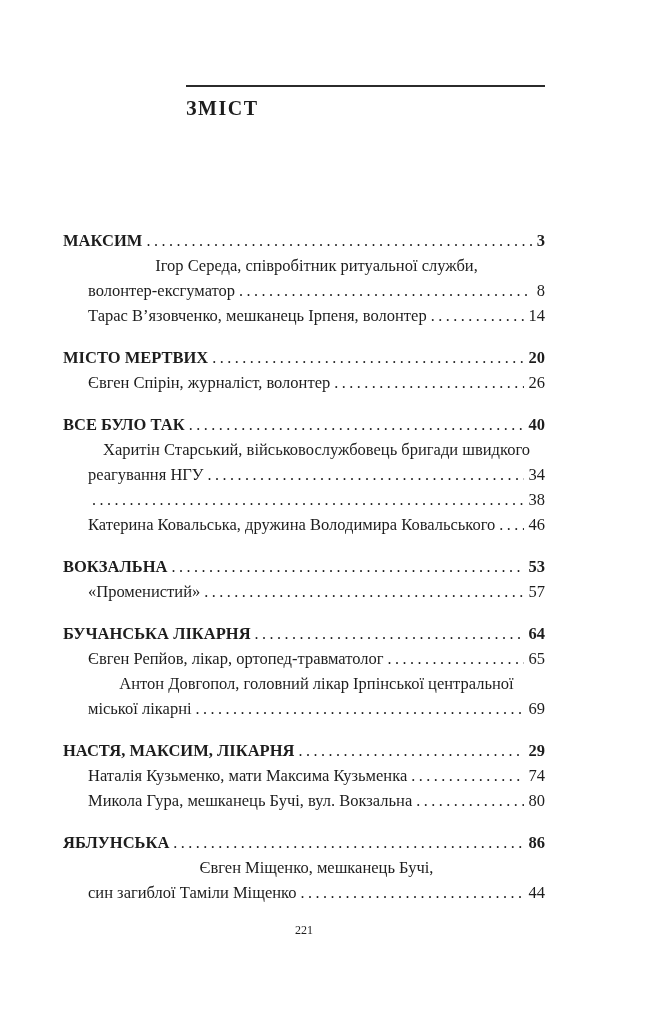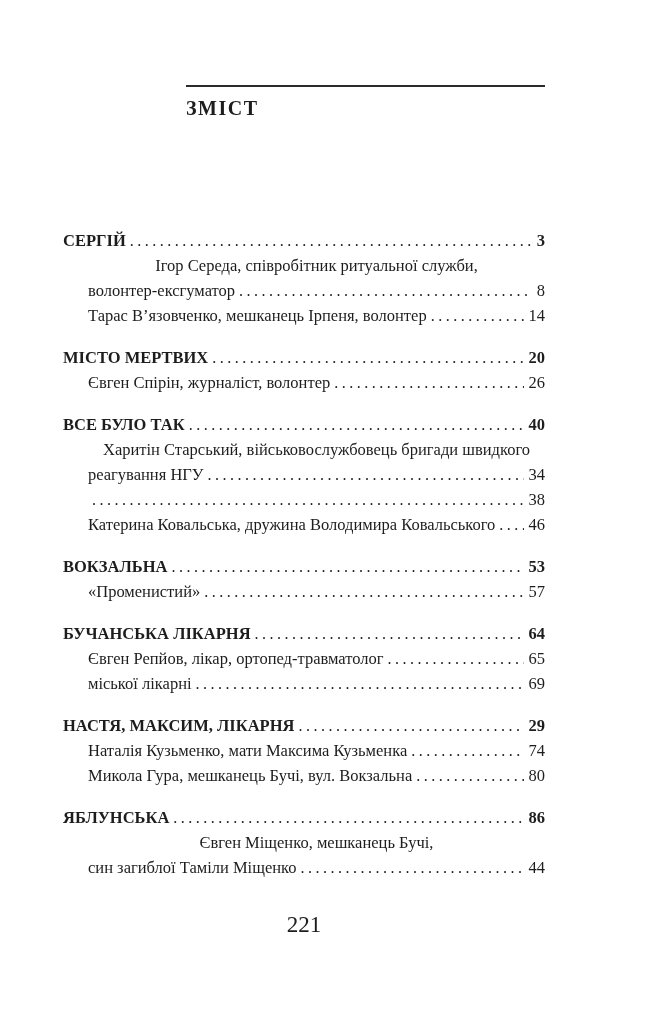--- a/index.html
+++ b/index.html
@@ -75,35 +75,35 @@
     flex: 0 0 auto;
     padding-left: 3px;
     text-align: right;
   }
   .folio {
     position: absolute;
     left: 63px;
     bottom: 86px;
     width: 482px;
     text-align: center;
-    font-size: 23px;
+    font-size: 12px;
   }
 </style>
 </head>
 <body>
 
 <div class="page">
   <div class="header">
     <div class="rule"></div>
     <h1 class="heading">ЗМІСТ</h1>
   </div>
   <div class="toc">
       <section class="toc-section">
         <div class="toc-row toc-title-row">
-          <span class="toc-text">СЕРГІЙ</span>
+          <span class="toc-text">МАКСИМ</span>
           <span class="leader"></span>
           <span class="toc-page">3</span>
         </div>
         <div class="toc-item">
           <div class="toc-row">
             <span class="toc-text">Ігор Середа, співробітник ритуальної служби,</span>
           </div>
           <div class="toc-row">
             <span class="toc-text">волонтер-ексгуматор</span>
             <span class="leader"></span>
@@ -183,20 +183,23 @@
           <span class="toc-page">64</span>
         </div>
         <div class="toc-item">
           <div class="toc-row">
             <span class="toc-text">Євген Репйов, лікар, ортопед-травматолог</span>
             <span class="leader"></span>
             <span class="toc-page">65</span>
           </div>
         </div>
         <div class="toc-item">
+          <div class="toc-row">
+            <span class="toc-text">Антон Довгопол, головний лікар Ірпінської центральної</span>
+          </div>
           <div class="toc-row">
             <span class="toc-text">міської лікарні</span>
             <span class="leader"></span>
             <span class="toc-page">69</span>
           </div>
         </div>
       </section>
       <section class="toc-section">
         <div class="toc-row toc-title-row">
           <span class="toc-text">НАСТЯ, МАКСИМ, ЛІКАРНЯ</span>

